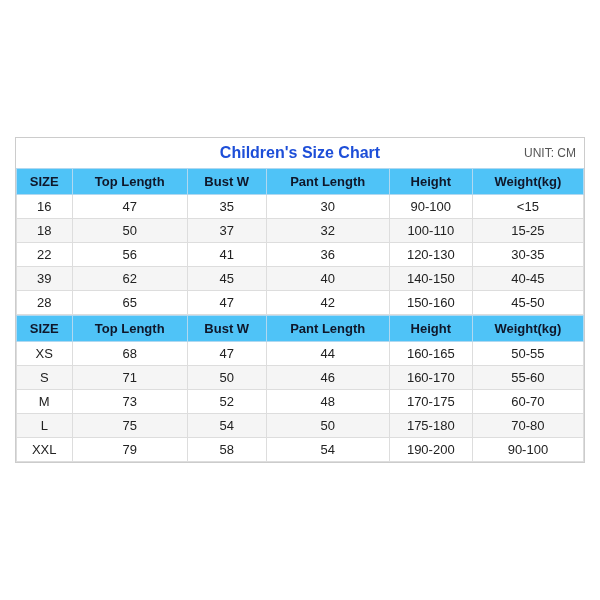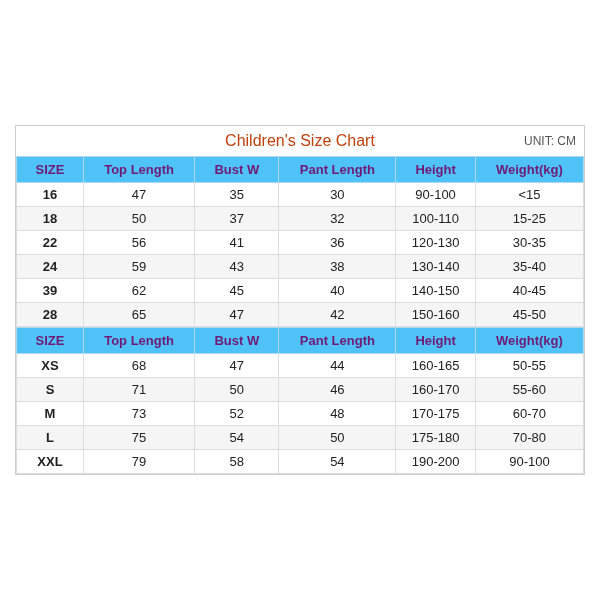--- a/index.html
+++ b/index.html
@@ -19,59 +19,59 @@
       background: #fff;
     }
     .section-title-row {
       background: #fff;
       text-align: center;
       padding: 6px 4px;
       position: relative;
     }
     .section-title-row .title {
       font-size: 16px;
-      font-weight: normal;
-      color: #c2410c;
+      font-weight: bold;
+      color: #1d4ed8;
     }
     .section-title-row .unit {
       position: absolute;
       right: 8px;
       top: 50%;
       transform: translateY(-50%);
       font-size: 12px;
       color: #555;
     }
     table {
       width: 100%;
       border-collapse: collapse;
     }
     th {
       background: #4fc3f7;
-      color: #701a75;
+      color: #0f172a;
       font-weight: bold;
-      padding: 5px 16px;
+      padding: 5px 4px;
       text-align: center;
       border: 1px solid #b0d8f0;
       font-size: 13px;
     }
     td {
       padding: 4px 4px;
       text-align: center;
       border: 1px solid #ddd;
       font-size: 13px;
       color: #222;
     }
     tr:nth-child(even) td {
       background: #f5f5f5;
     }
     tr:nth-child(odd) td {
       background: #fff;
     }
     .size-cell {
-      font-weight: bold;
+      font-weight: normal;
     }
     .tips-row {
       padding: 7px 8px;
       text-align: center;
     }
     .tips-text {
       color: #e53935;
       font-size: 11.5px;
     }
     .divider {
@@ -118,28 +118,20 @@
         </tr>
         <tr>
           <td class="size-cell">22</td>
           <td>56</td>
           <td>41</td>
           <td>36</td>
           <td>120-130</td>
           <td>30-35</td>
         </tr>
         <tr>
-          <td class="size-cell">24</td>
-          <td>59</td>
-          <td>43</td>
-          <td>38</td>
-          <td>130-140</td>
-          <td>35-40</td>
-        </tr>
-        <tr>
           <td class="size-cell">39</td>
           <td>62</td>
           <td>45</td>
           <td>40</td>
           <td>140-150</td>
           <td>40-45</td>
         </tr>
         <tr>
           <td class="size-cell">28</td>
           <td>65</td>

